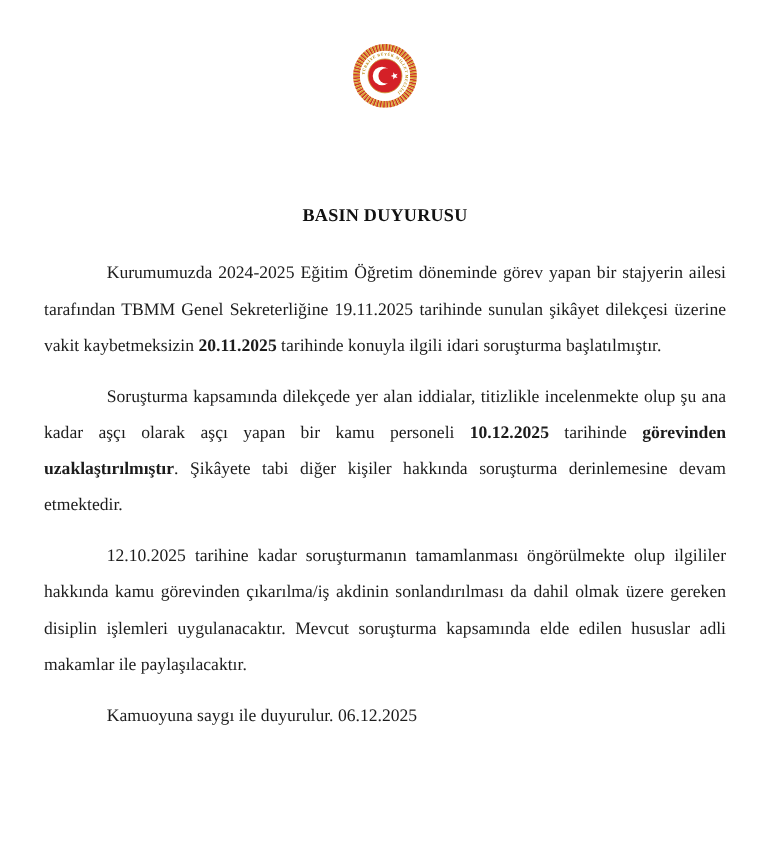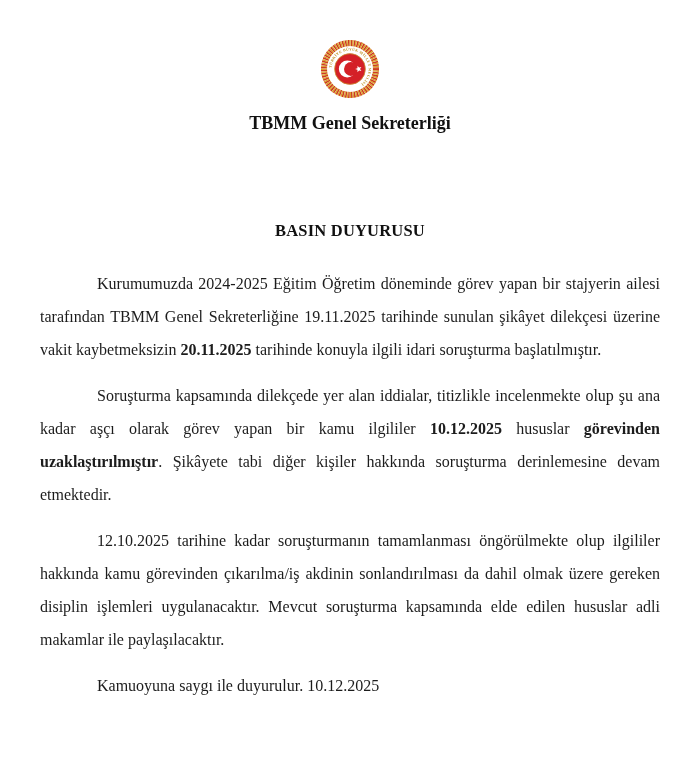--- a/index.html
+++ b/index.html
@@ -84,24 +84,23 @@
 
       <circle cx="32" cy="32" r="17" fill="#d42027" stroke="#c9992c" stroke-width="0.8"></circle>
 
       <circle cx="29" cy="32" r="9.3" fill="#ffffff"></circle>
       <circle cx="33" cy="32" r="7.6" fill="#d42027"></circle>
 
       <polygon fill="#ffffff" points="37.7,32 40.21,31.06 40.33,28.39 41.99,30.48 44.57,29.77 43.1,32 44.57,34.23 41.99,33.52 40.33,35.61 40.21,32.94"></polygon>
     </svg>
   </div>
 
-  <h1 class="org-title">TBMM Genel Sekreterliği</h1>
 
   <h2 class="doc-heading">BASIN DUYURUSU</h2>
 
   <main class="doc-body">
     <p><span>Kurumumuzda 2024-2025 Eğitim Öğretim döneminde görev yapan bir stajyerin ailesi tarafından TBMM Genel Sekreterliğine 19.11.2025 tarihinde sunulan şikâyet dilekçesi üzerine vakit kaybetmeksizin </span><span class="b">20.11.2025</span><span> tarihinde konuyla ilgili idari soruşturma başlatılmıştır.</span></p>
-    <p><span>Soruşturma kapsamında dilekçede yer alan iddialar, titizlikle incelenmekte olup şu ana kadar aşçı olarak görev yapan bir kamu ilgililer </span><span class="b">10.12.2025</span><span> hususlar </span><span class="b">görevinden uzaklaştırılmıştır</span><span>. Şikâyete tabi diğer kişiler hakkında soruşturma derinlemesine devam etmektedir.</span></p>
+    <p><span>Soruşturma kapsamında dilekçede yer alan iddialar, titizlikle incelenmekte olup şu ana kadar aşçı olarak aşçı yapan bir kamu personeli </span><span class="b">10.12.2025</span><span> tarihinde </span><span class="b">görevinden uzaklaştırılmıştır</span><span>. Şikâyete tabi diğer kişiler hakkında soruşturma derinlemesine devam etmektedir.</span></p>
     <p><span>12.10.2025 tarihine kadar soruşturmanın tamamlanması öngörülmekte olup ilgililer hakkında kamu görevinden çıkarılma/iş akdinin sonlandırılması da dahil olmak üzere gereken disiplin işlemleri uygulanacaktır. Mevcut soruşturma kapsamında elde edilen hususlar adli makamlar ile paylaşılacaktır.</span></p>
-    <p><span>Kamuoyuna saygı ile duyurulur. 10.12.2025</span></p>
+    <p><span>Kamuoyuna saygı ile duyurulur. 06.12.2025</span></p>
   </main>
 
 </div>
 
 </body></html>

